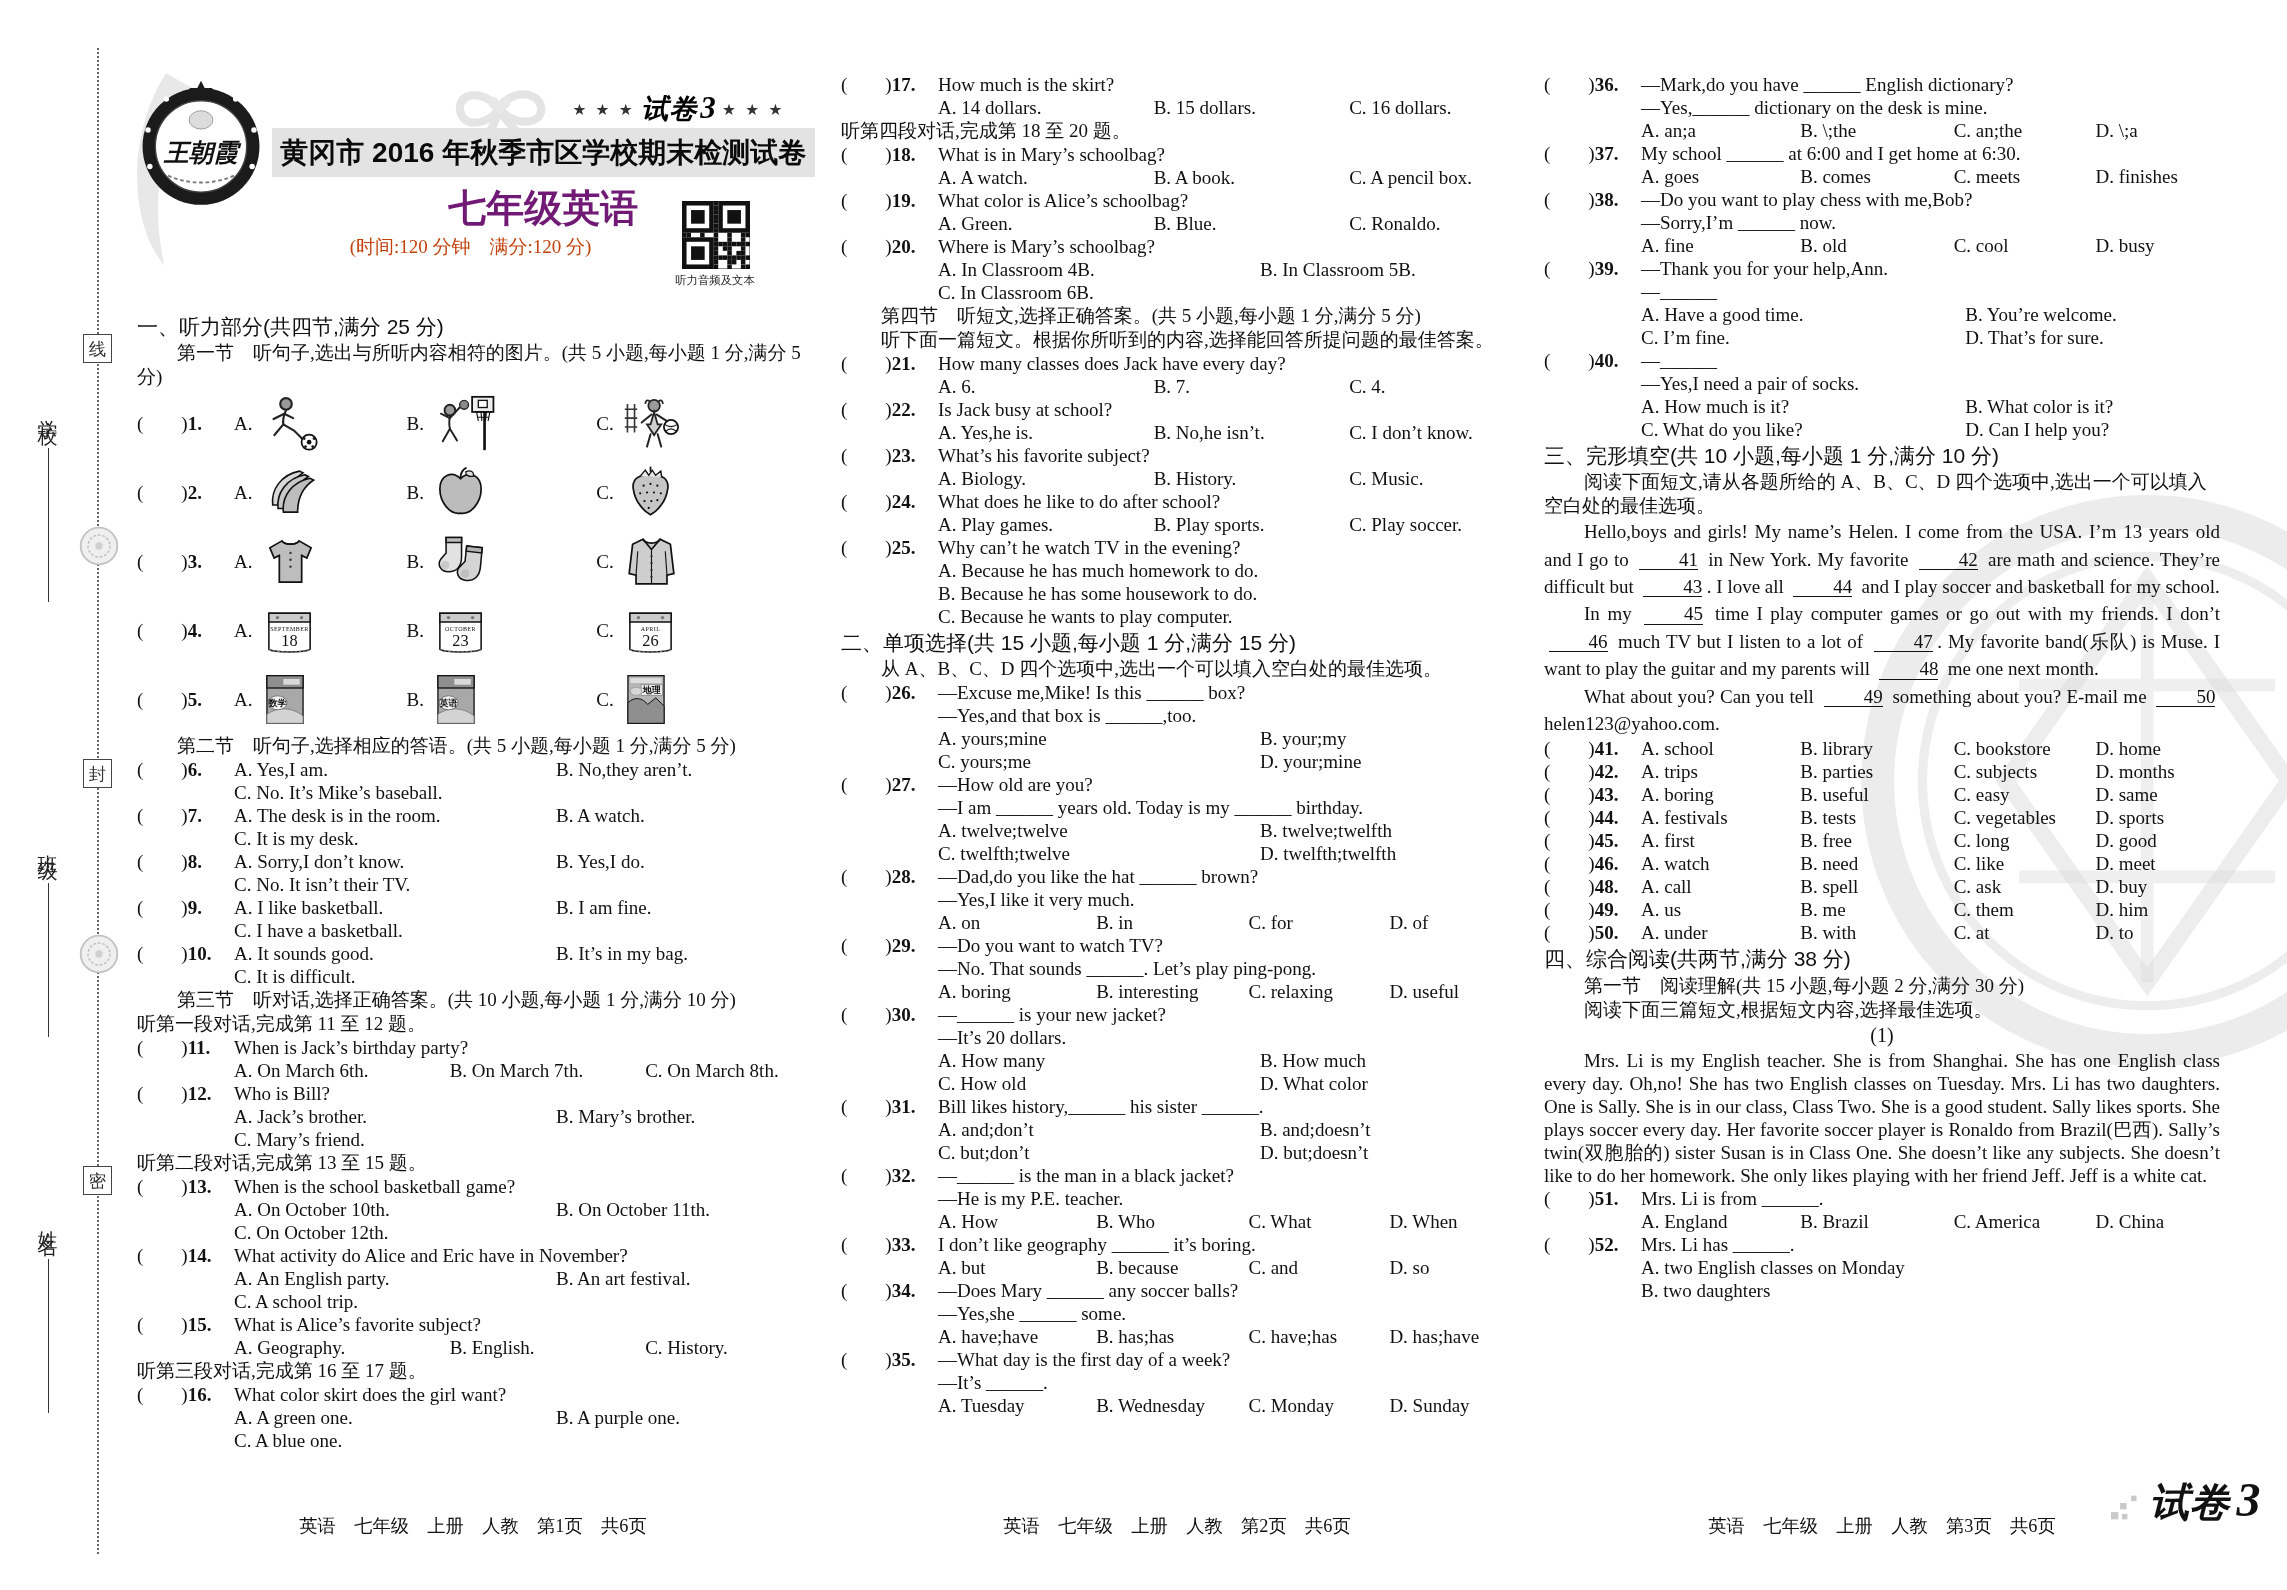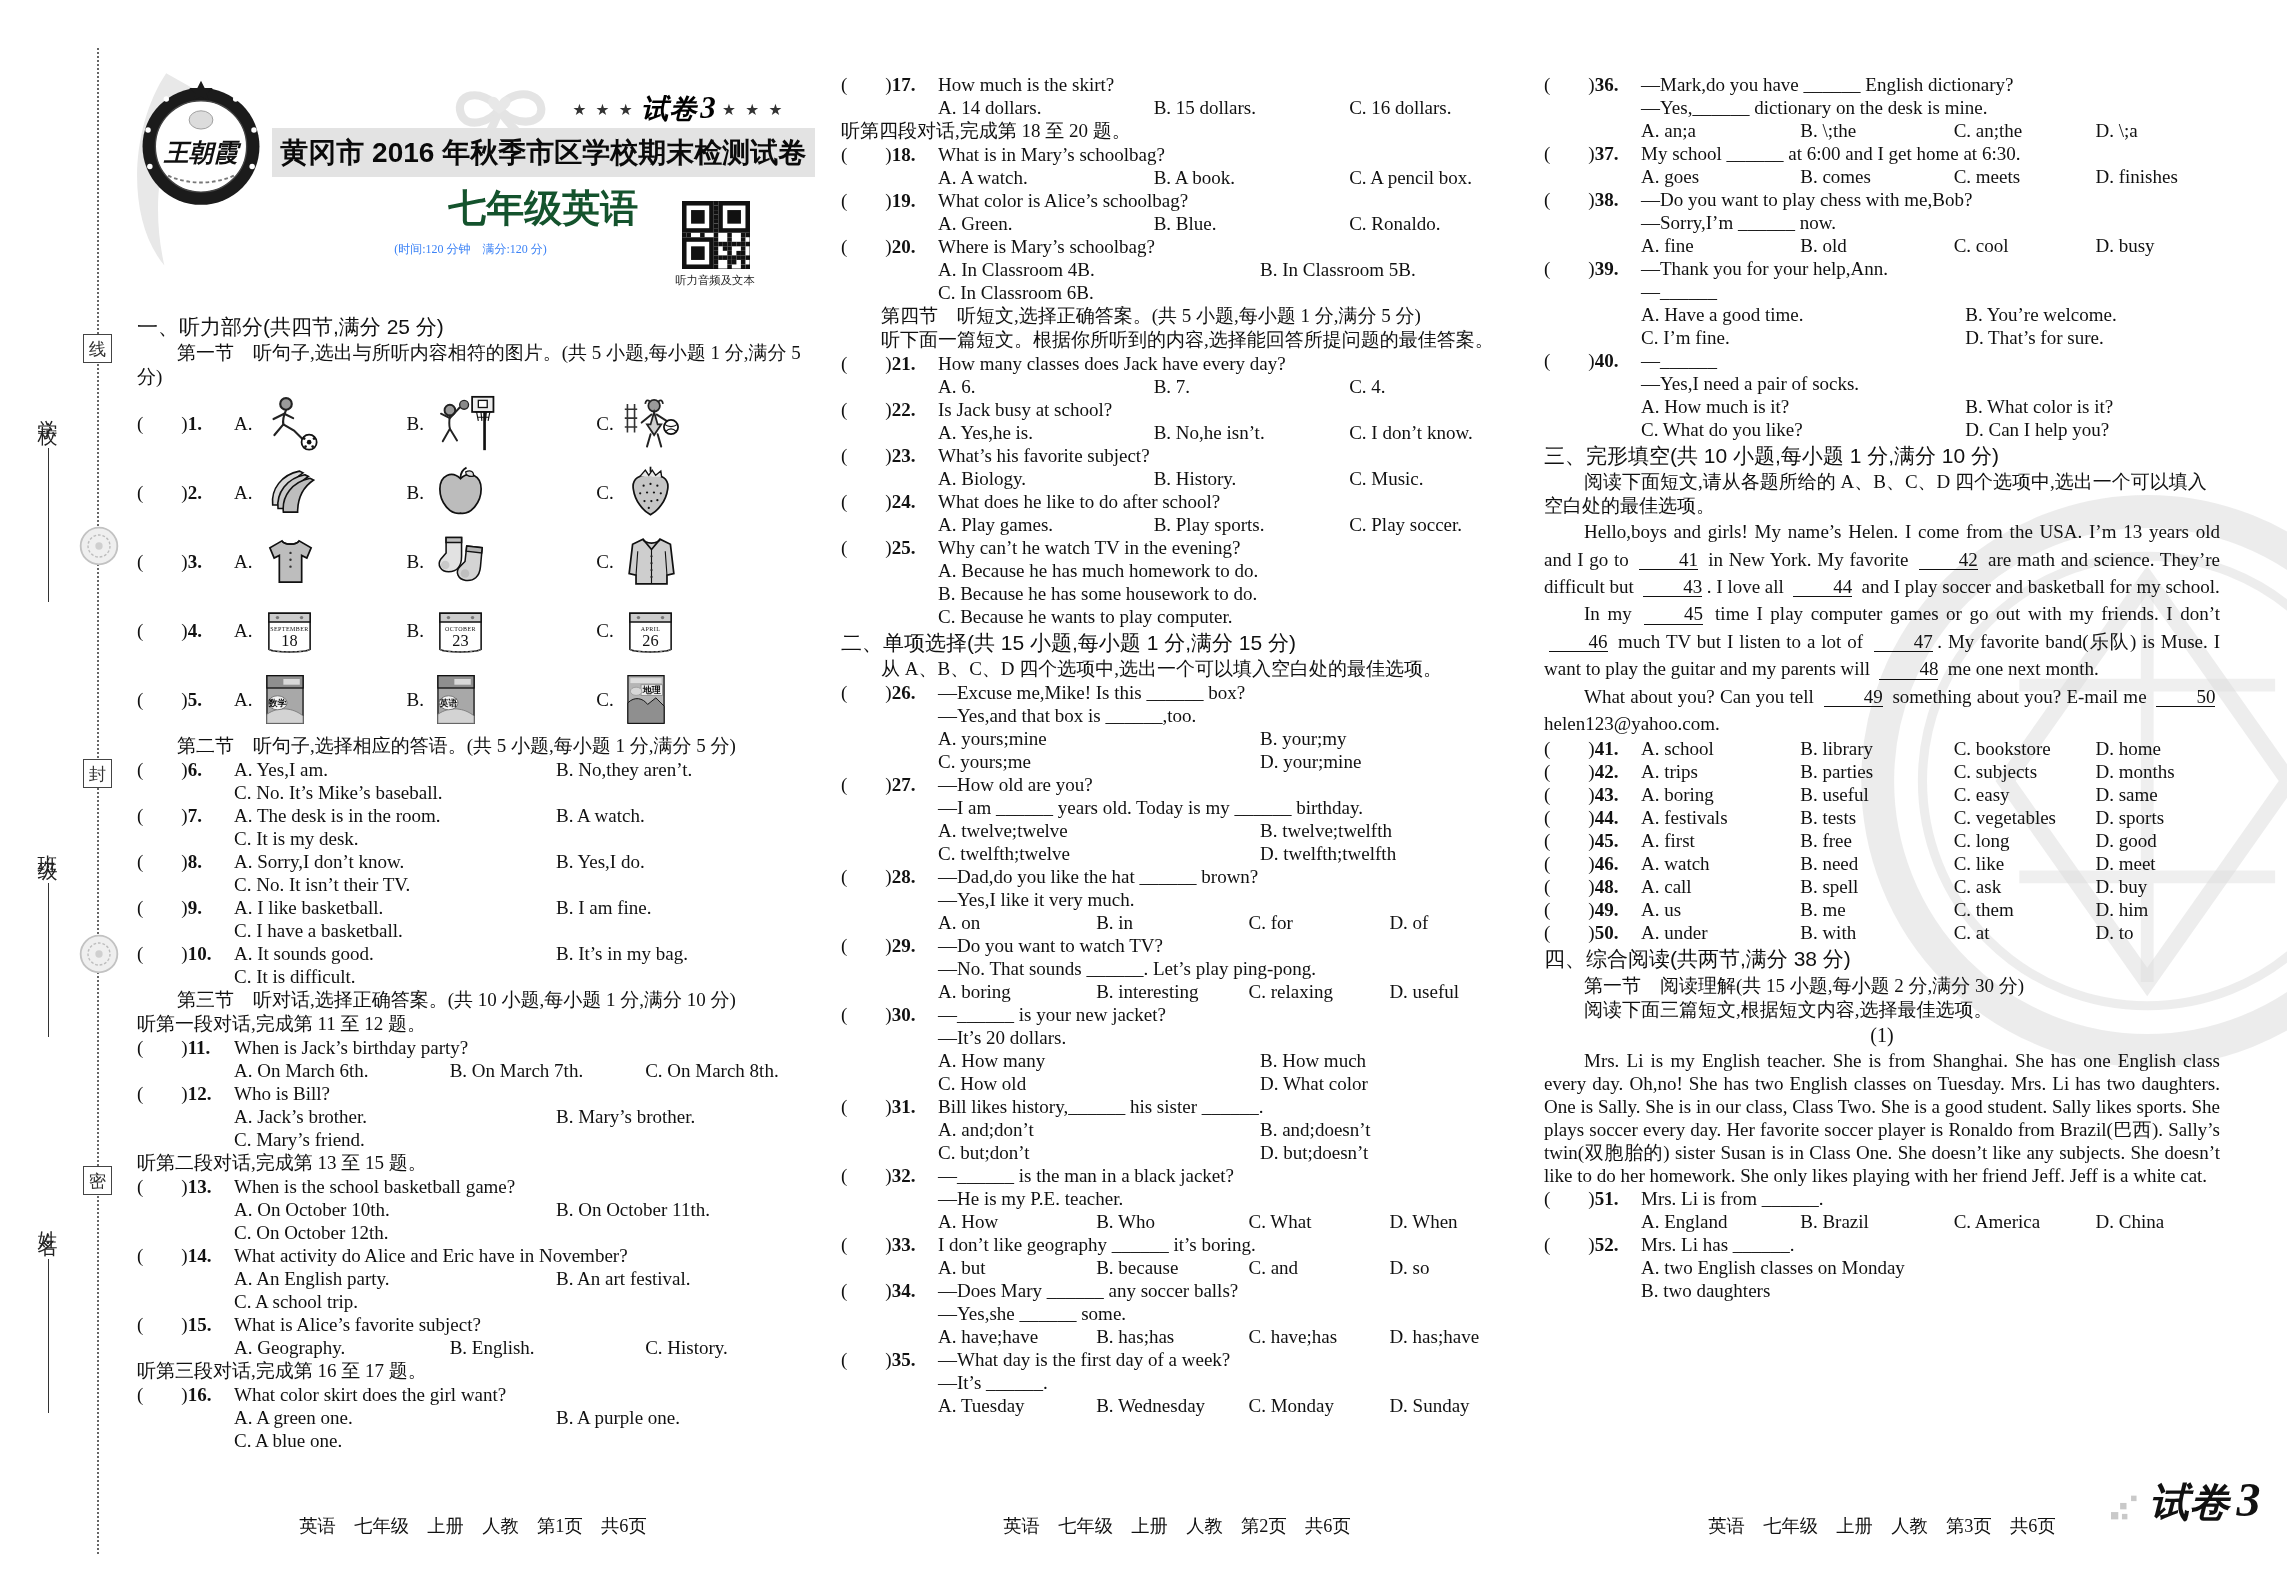--- a/index.html
+++ b/index.html
@@ -27,22 +27,22 @@
   .mh-bow{position:absolute;left:302px;top:37px;opacity:.8;}
   .logo{position:absolute;left:0;top:40px;}
   .stars{position:absolute;right:24px;top:53px;white-space:nowrap;color:#333;font-size:15.5px;letter-spacing:2.7px;}
   .stars .stars-title{font-size:27.4px;font-style:italic;letter-spacing:0.9px;color:#000;
         font-family:"Liberation Serif",serif;font-weight:bold;vertical-align:-2.7px;margin:0 5.5px;}
   .stars .stars-title i{font-size:31px;margin-left:2.7px;}
   .band{position:absolute;left:135px;right:-5.5px;top:91px;height:49px;background:#e3e3e3;
         display:flex;align-items:center;justify-content:center;white-space:nowrap;
         font-family:"Liberation Sans","DejaVu Sans",sans-serif;font-weight:bold;font-size:28px;color:#0a0a0a;}
   .subject{position:absolute;left:135px;right:-5.5px;top:146px;text-align:center;
-        font-family:"Liberation Sans","DejaVu Sans",sans-serif;font-weight:bold;font-size:38px;color:#14532d;}
-  .meta{position:absolute;left:137px;top:197px;width:393px;text-align:center;font-size:12px;color:#3b82f6;margin-top:7px;}
+        font-family:"Liberation Sans","DejaVu Sans",sans-serif;font-weight:bold;font-size:38px;color:#701a75;}
+  .meta{position:absolute;left:137px;top:197px;width:393px;text-align:center;font-size:19px;color:#c2410c;}
   .qr{position:absolute;left:545px;top:164px;width:68px;height:68px;}
   .qr-caption{position:absolute;left:526px;top:236px;width:104px;text-align:center;font-size:11.4px;color:#222;}
 
   
   .col{position:absolute;z-index:1;line-height:23px;}
   #col1{left:137px;top:312px;width:672px;}
   #col2{left:841px;top:73px;width:672px;}
   #col3{left:1544px;top:73px;width:676px;}
 
   .h1{font-family:"Liberation Sans","DejaVu Sans",sans-serif;font-weight:normal;font-size:21px;

